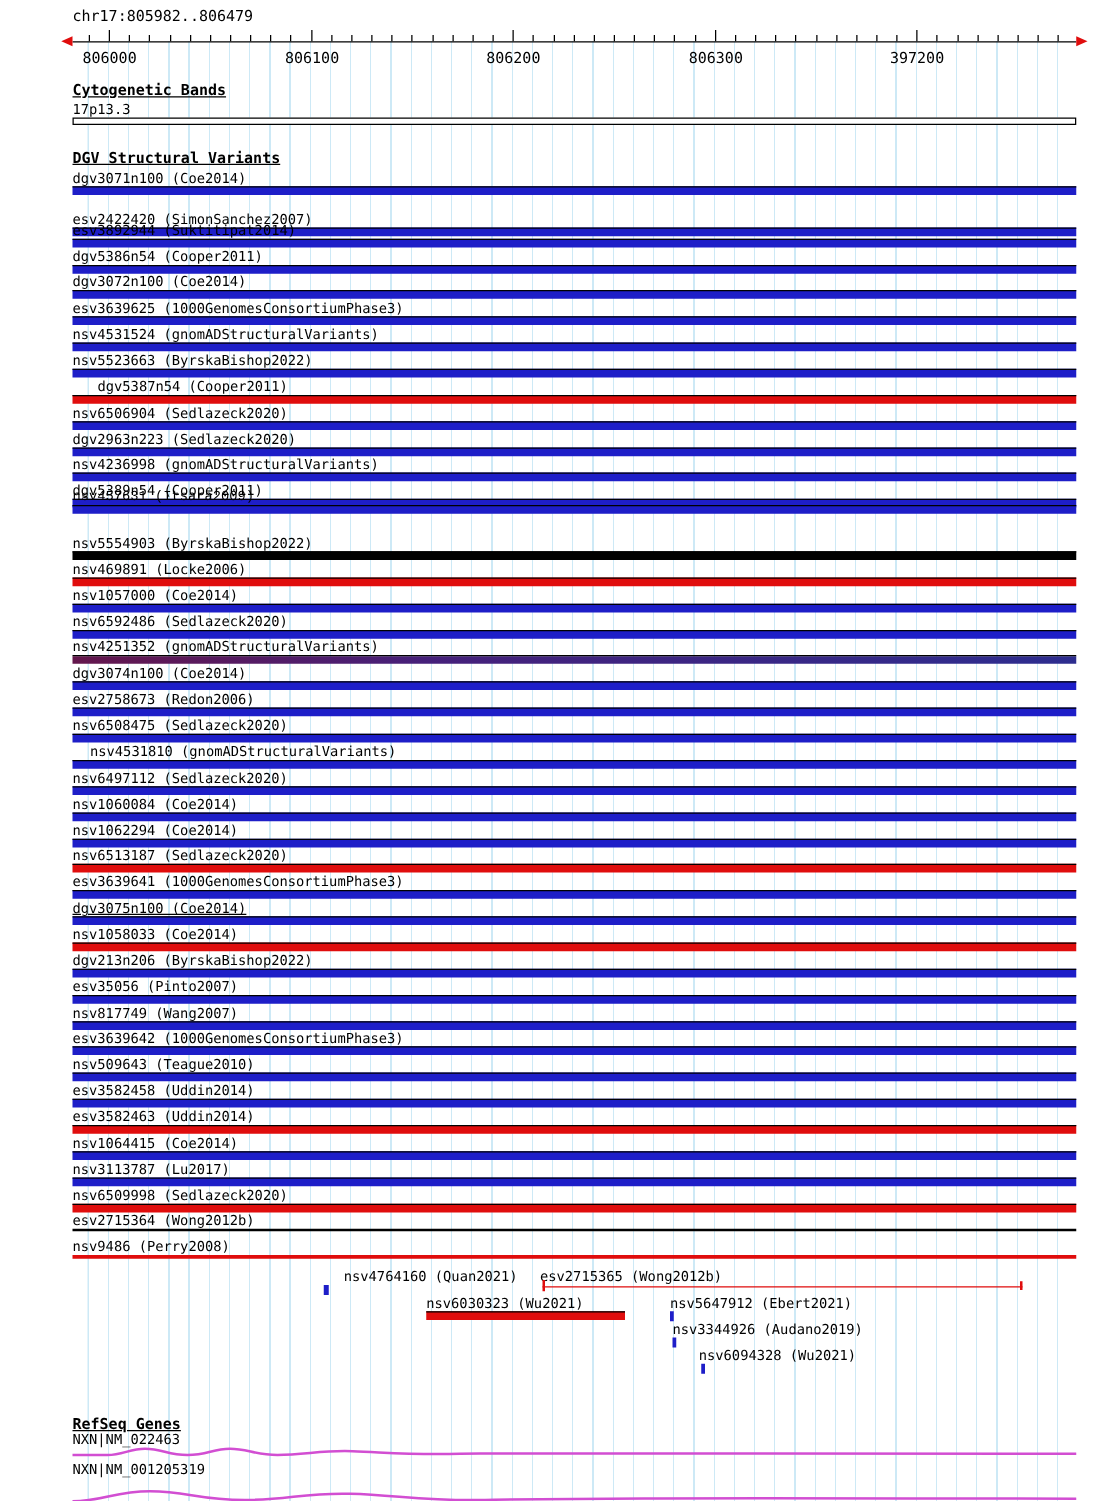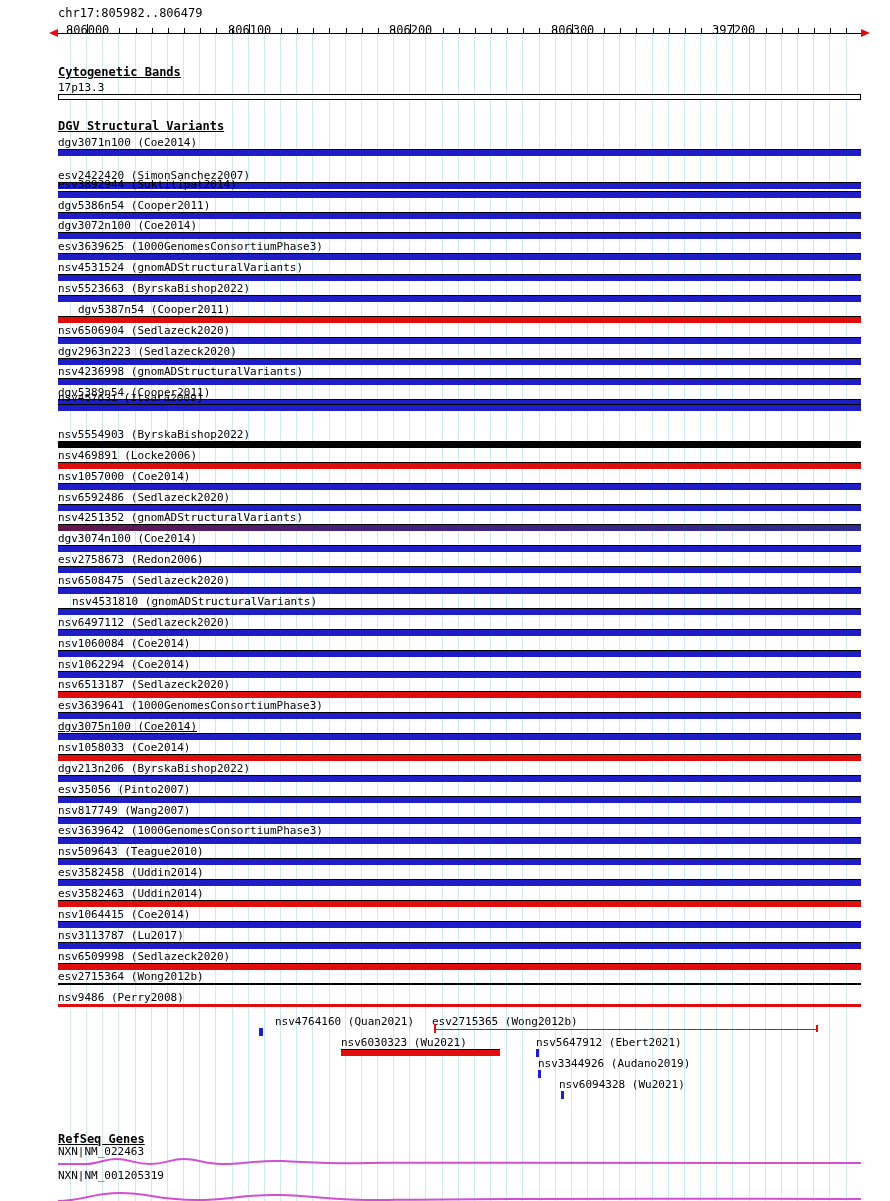--- a/index.html
+++ b/index.html
@@ -6,21 +6,21 @@
   html,body { background:#fff; }
   body { font-family:"DejaVu Sans Mono","Liberation Mono",monospace; color:#000; }
   #page { position:relative; width:890px; height:1201px; background:#fff; overflow:hidden; }
   .lbl { position:absolute; font-size:11px; line-height:12px; white-space:pre; }
   .title { position:absolute; font-size:12px; font-weight:bold; line-height:13px; text-decoration:underline; white-space:pre; }
   .poslbl { position:absolute; font-size:12px; line-height:13px; white-space:pre; }
   #gridlines { position:absolute; left:70px; top:33px; width:781px; height:1168px;
     background:repeating-linear-gradient(90deg, var(--grid) 0 1px, transparent 1px 16.157px); }
   #ruler-line { position:absolute; left:58px; top:33px; width:803px; height:1px; background:#000; }
   .tick { position:absolute; width:1px; background:#000; }
-  .ruler-num { position:absolute; top:24px; font-size:12px; line-height:13px; }
+  .ruler-num { position:absolute; top:40px; font-size:12px; line-height:13px; }
   .arrow-l { position:absolute; width:0; height:0; border-top:4px solid transparent; border-bottom:4px solid transparent; border-right:9px solid var(--red); }
   .arrow-r { position:absolute; width:0; height:0; border-top:4px solid transparent; border-bottom:4px solid transparent; border-left:9px solid var(--red); }
   #cyto-band { position:absolute; left:58px; top:94px; width:803px; height:6px; border:1px solid #000; background:#fff; }
   #dgv-rows { position:absolute; left:58px; top:137px; width:803px; }
   .row { position:absolute; left:0; width:803px; height:21px; }
   .bar { position:absolute; top:12px; left:0; width:803px; }
   .bar.blue   { height:7px; border-top:1px solid #000; background:var(--blue); }
   .bar.red    { height:7px; border-top:1px solid #000; background:var(--red); }
   .bar.black  { height:7px; border-top:1px solid #000; background:var(--black); }
   .bar.purple { height:7px; border-top:1px solid #000;

